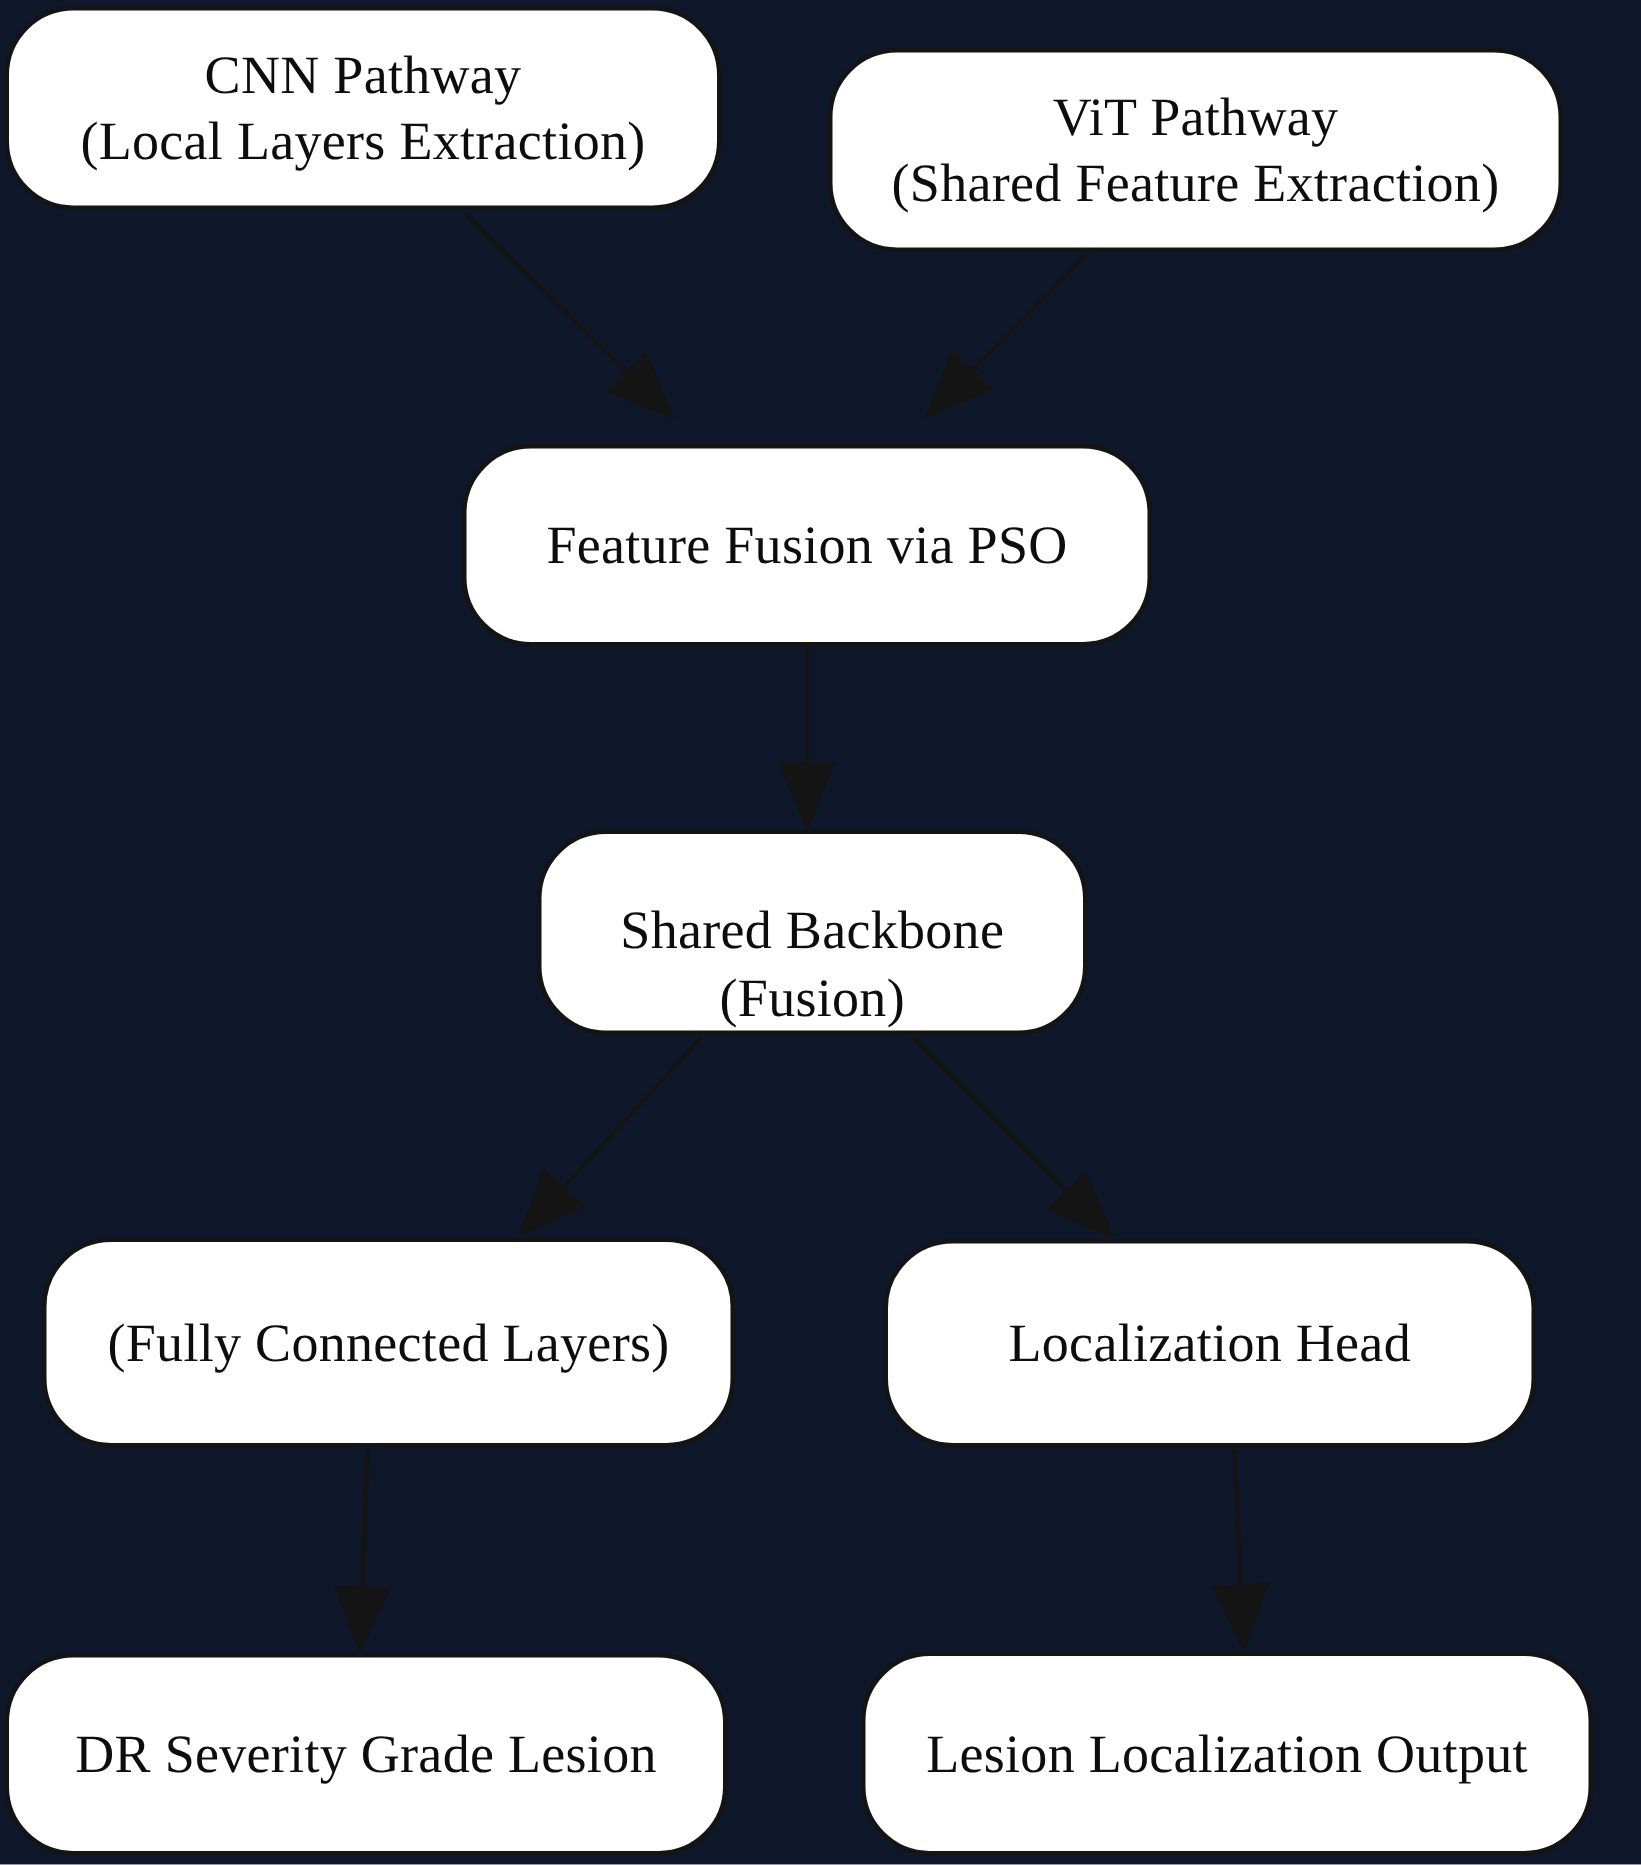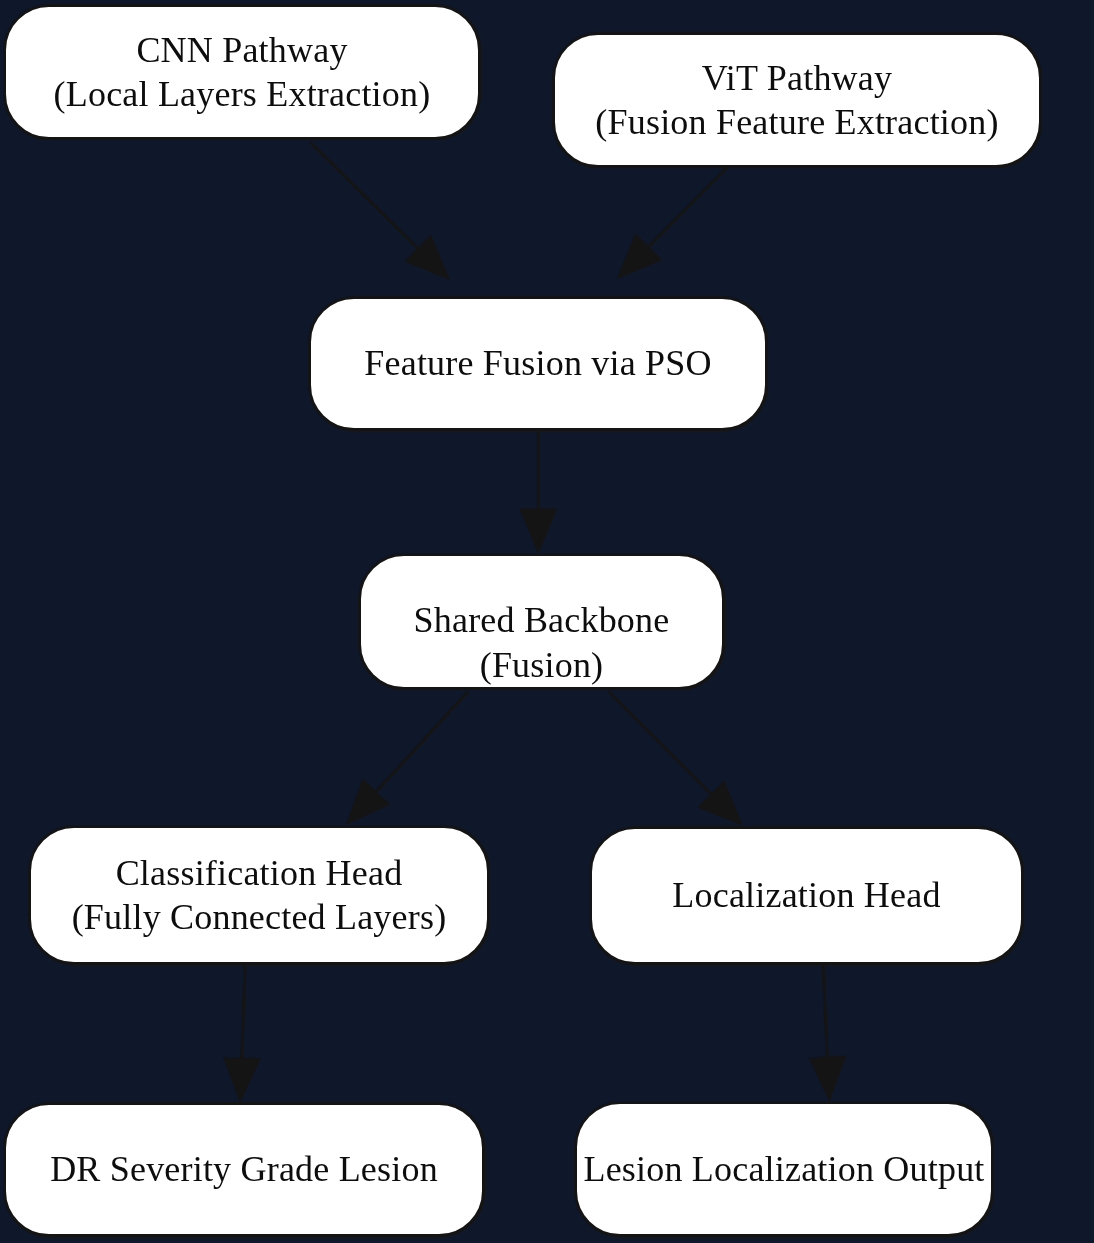--- a/index.html
+++ b/index.html
@@ -63,42 +63,41 @@
     <line x1="823" y1="966" x2="829" y2="1098" stroke="#141414" stroke-width="3" marker-end="url(#ah)"></line>
   </svg>
 
   <div class="node" style="left:3px; top:4px; width:478px; height:136px;">
     <span>CNN Pathway</span>
     <span>(Local Layers Extraction)</span>
   </div>
 
   <div class="node" style="left:552px; top:4px; width:490px; height:136px;margin-top:28px;">
     <span>ViT Pathway</span>
-    <span>(Fusion Feature Extraction)</span>
+    <span>(Shared Feature Extraction)</span>
   </div>
 
   <div class="node" style="left:308px; top:280px; width:460px; height:135px;margin-top:16px;">
     <span>Feature Fusion via PSO</span>
   </div>
 
   <div class="node" style="left:358px; top:553px; width:367px; height:137px;justify-content:flex-end;">
     <span>Shared Backbone</span>
     <span>(Fusion)</span>
   </div>
 
   <div class="node" style="left:28px; top:825px; width:462px; height:140px;">
-    <span>Classification Head</span>
     <span>(Fully Connected Layers)</span>
   </div>
 
   <div class="node" style="left:589px; top:826px; width:435px; height:139px;">
     <span>Localization Head</span>
   </div>
 
   <div class="node" style="left:3px; top:1102px; width:482px; height:135px;">
     <span>DR Severity Grade Lesion</span>
   </div>
 
-  <div class="node" style="left:574px; top:1101px; width:420px; height:136px;">
+  <div class="node" style="left:574px; top:1101px; width:488px; height:136px;">
     <span>Lesion Localization Output</span>
   </div>
 
 </div>
 
 </body></html>

